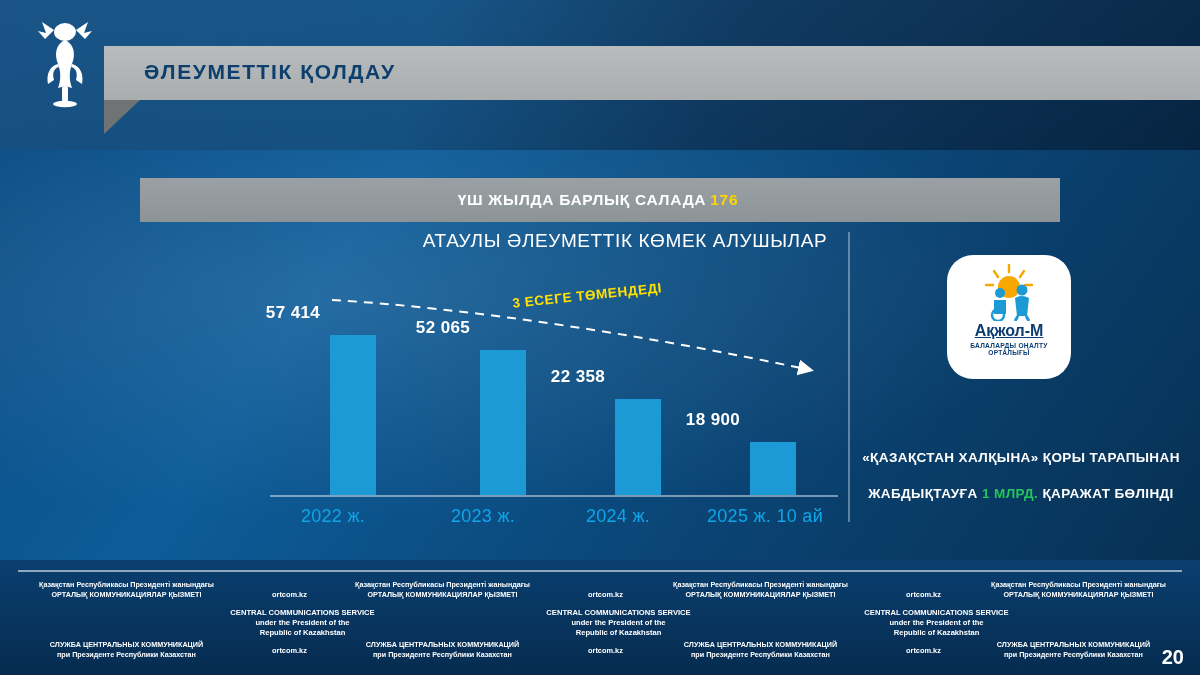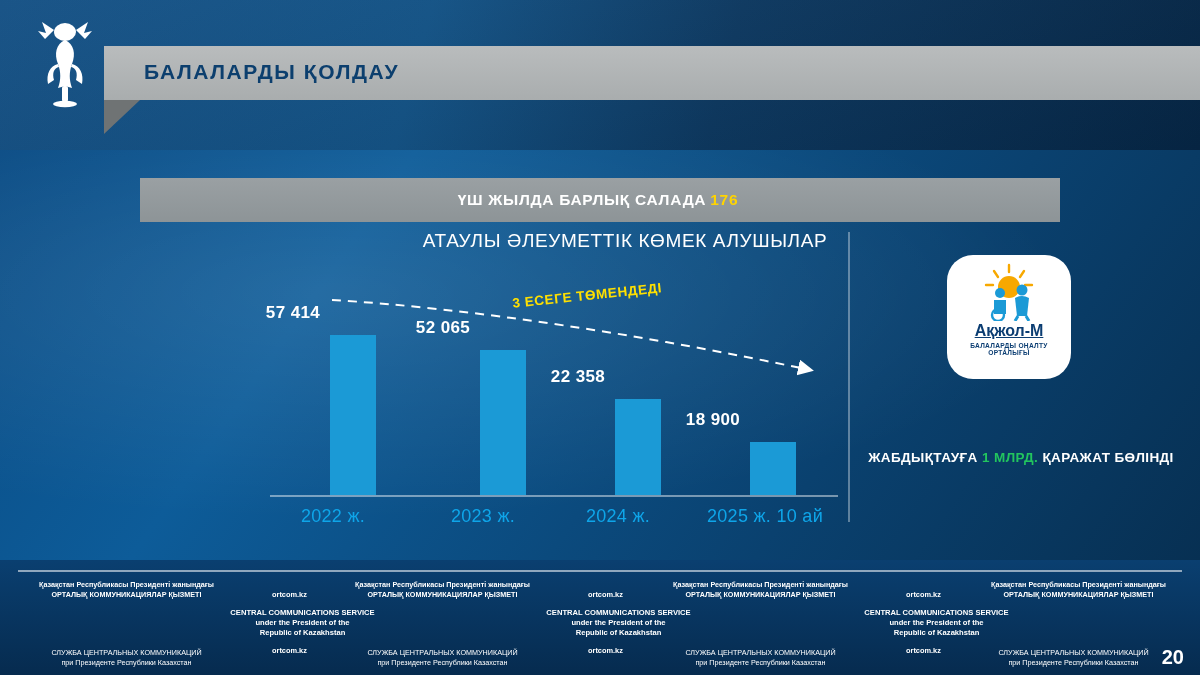--- a/index.html
+++ b/index.html
@@ -122,21 +122,21 @@
     position: absolute; left: 0; top: 560px; width: 1200px; height: 115px;
     background: linear-gradient(180deg, #0a3f70 0%, #062b4f 100%);
   }
   .footer-line {
     position: absolute; left: 18px; top: 570px; width: 1164px; height: 2px;
     background: rgba(255,255,255,0.55);
   }
   .fgroup { position: absolute; color: #ffffff; }
   .fg-kz { font-size: 7.2px; font-weight: bold; line-height: 10px; text-align: center; }
   .fg-en { font-size: 7.6px; font-weight: bold; line-height: 10px; text-align: center; }
-  .fg-ru { font-size: 7.2px; font-weight: normal; line-height: 10px; text-align: center; margin-top: 8px; }
+  .fg-ru { font-size: 7.2px; font-weight: bold; line-height: 10px; text-align: center; }
   .fg-site { font-size: 7.4px; font-weight: bold; }
   .page-num {
     position: absolute; right: 16px; bottom: 6px; color: #ffffff;
     font-size: 20px; font-weight: bold;
   }
 </style>
 </head>
 <body>
 
 <div class="top-band"></div>
@@ -149,21 +149,21 @@
     <path d="M31 22 C22 26 20 36 24 46 C27 54 27 62 24 70 L31 68 L38 70 C35 62 35 54 38 46 C42 36 40 26 31 22 Z"></path>
     <path d="M24 46 C16 48 12 56 14 66 L20 62 C18 55 20 50 25 49 Z"></path>
     <path d="M38 46 C46 48 50 56 48 66 L42 62 C44 55 42 50 37 49 Z"></path>
     <rect x="28" y="68" width="6" height="16" rx="2"></rect>
     <ellipse cx="31" cy="86" rx="12" ry="3.2"></ellipse>
   </g>
 </svg>
 
 <div class="ribbon-notch"></div>
 <div class="ribbon"></div>
-<div class="ribbon-title">БАЛАЛАРДЫ ҚОЛДАУ</div>
+<div class="ribbon-title">ӘЛЕУМЕТТІК ҚОЛДАУ</div>
 
 <div class="main-panel"></div>
 <div class="panel-sheen"></div>
 
 <div class="headline">
   <span>ҮШ ЖЫЛДА БАРЛЫҚ САЛАДА</span>
   <span class="hl-accent">176</span>
 </div>
 
 <div class="chart-title">АТАУЛЫ ӘЛЕУМЕТТІК КӨМЕК АЛУШЫЛАР</div>
@@ -217,20 +217,21 @@
       <path d="M43 35 q7 -4 14 0 l-2 18 h-10 z"></path>
       <path d="M46 53 l-3 5 M54 53 l3 5" stroke="#1b9ad6" stroke-width="3" fill="none"></path>
     </g>
   </svg>
   <div class="logo-name">Ақжол-М</div>
   <div class="logo-sub1">БАЛАЛАРДЫ ОҢАЛТУ</div>
   <div class="logo-sub2">ОРТАЛЫҒЫ</div>
 </div>
 
 <div class="right-text">
+  <div>«ҚАЗАҚСТАН ХАЛҚЫНА» ҚОРЫ ТАРАПЫНАН</div>
   <div>
     <span>ЖАБДЫҚТАУҒА</span>
     <span class="rt-accent">1 МЛРД.</span>
     <span>ҚАРАЖАТ БӨЛІНДІ</span>
   </div>
 </div>
 
 <div class="footer"></div>
 <div class="footer-line"></div>
 

